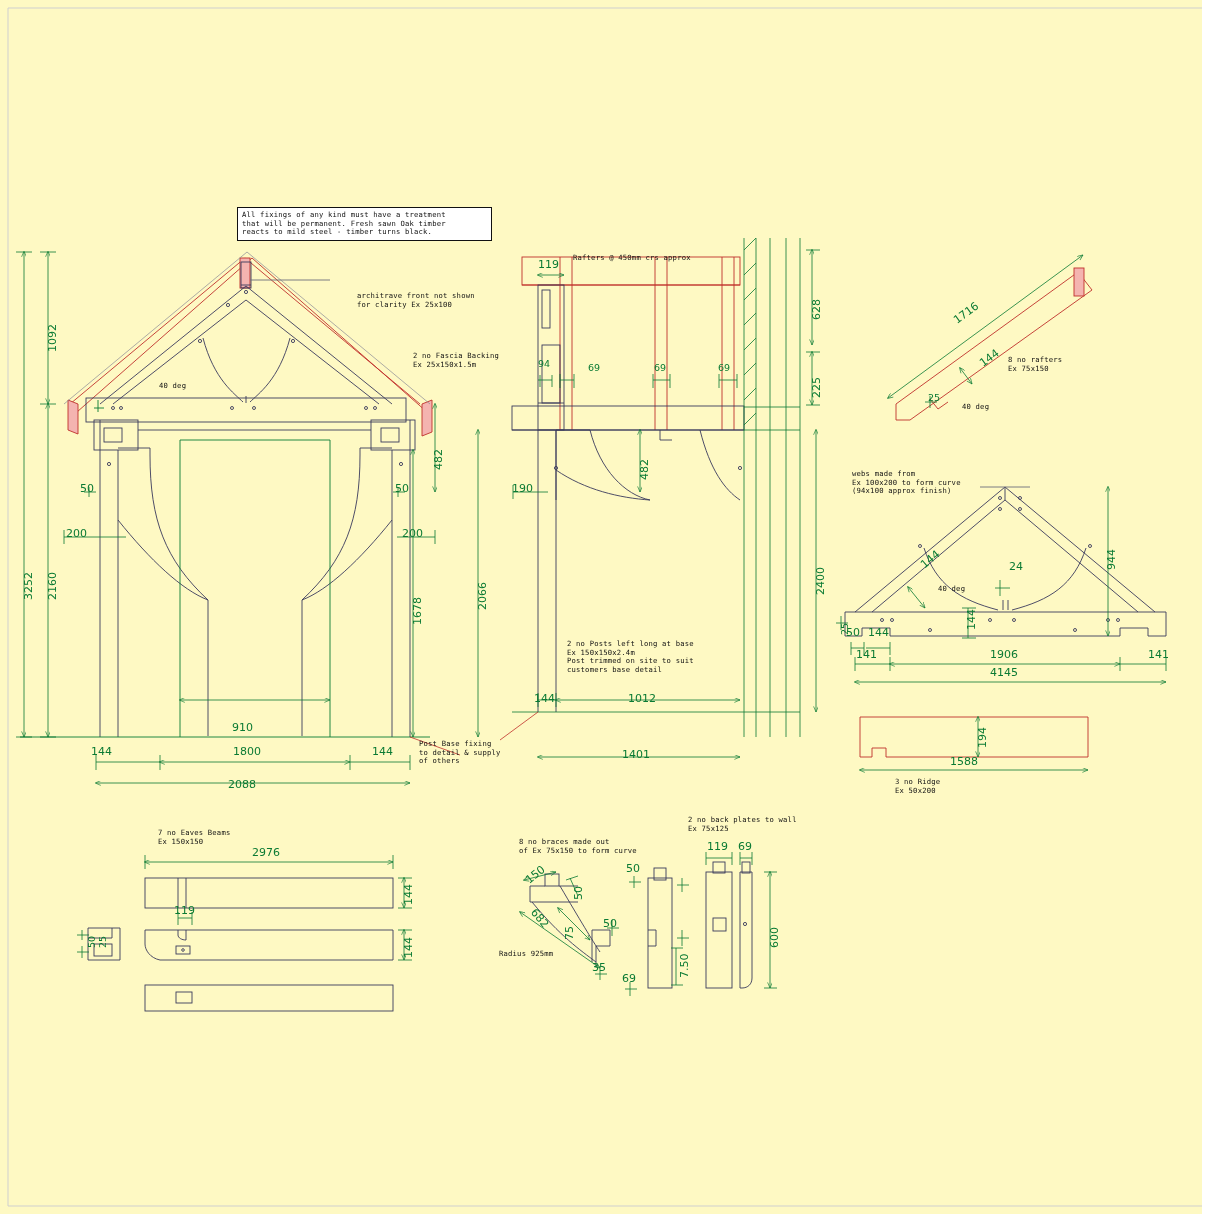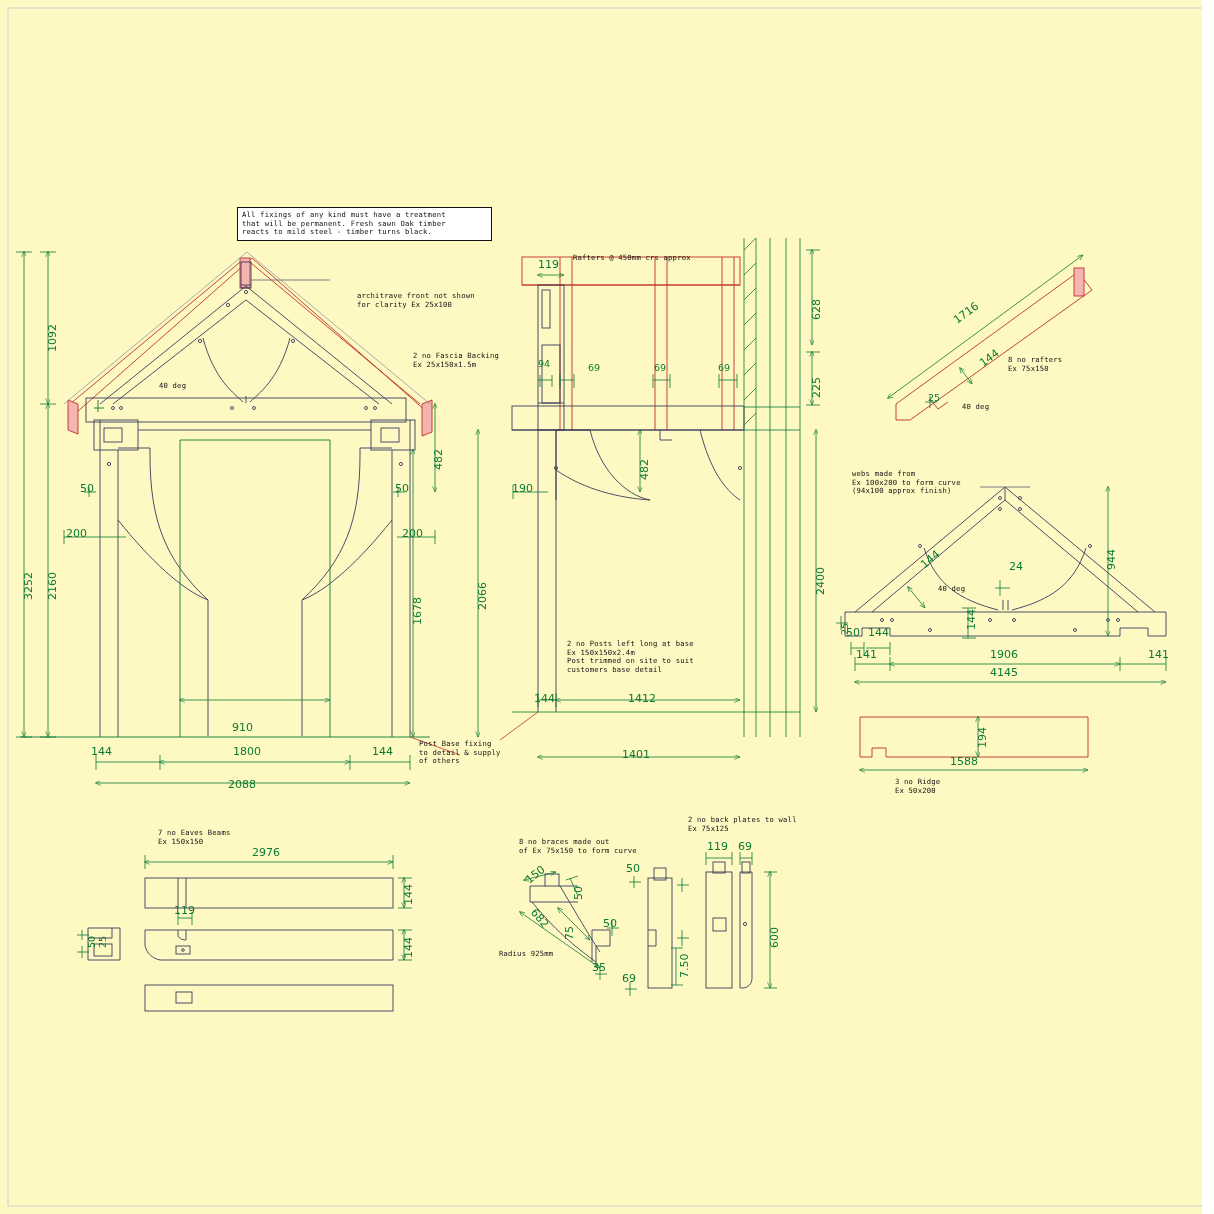--- a/index.html
+++ b/index.html
@@ -385,21 +385,21 @@
   <div class="dim sm" style="left:538px;top:358px;">94</div>
   <div class="dim sm" style="left:588px;top:362px;">69</div>
   <div class="dim sm" style="left:654px;top:362px;">69</div>
   <div class="dim sm" style="left:718px;top:362px;">69</div>
   <div class="dim vert" style="left:810px;top:320px;">628</div>
   <div class="dim vert" style="left:810px;top:398px;">225</div>
   <div class="dim" style="left:512px;top:482px;">190</div>
   <div class="dim vert" style="left:638px;top:480px;">482</div>
   <div class="dim vert" style="left:814px;top:595px;">2400</div>
   <div class="dim" style="left:534px;top:692px;">144</div>
-  <div class="dim" style="left:628px;top:692px;">1412</div>
+  <div class="dim" style="left:628px;top:692px;">1012</div>
   <div class="dim" style="left:622px;top:748px;">1401</div>
 
   <div class="dim" style="left:951px;top:316px;transform:rotate(-36deg);transform-origin:0 0;">1716</div>
   <div class="dim" style="left:977px;top:359px;transform:rotate(-36deg);transform-origin:0 0;">144</div>
   <div class="dim sm" style="left:928px;top:392px;">25</div>
 
   <div class="dim" style="left:918px;top:561px;transform:rotate(-40deg);transform-origin:0 0;">144</div>
   <div class="dim" style="left:1009px;top:560px;">24</div>
   <div class="dim vert" style="left:1105px;top:570px;">944</div>
   <div class="dim vert" style="left:965px;top:630px;">144</div>

